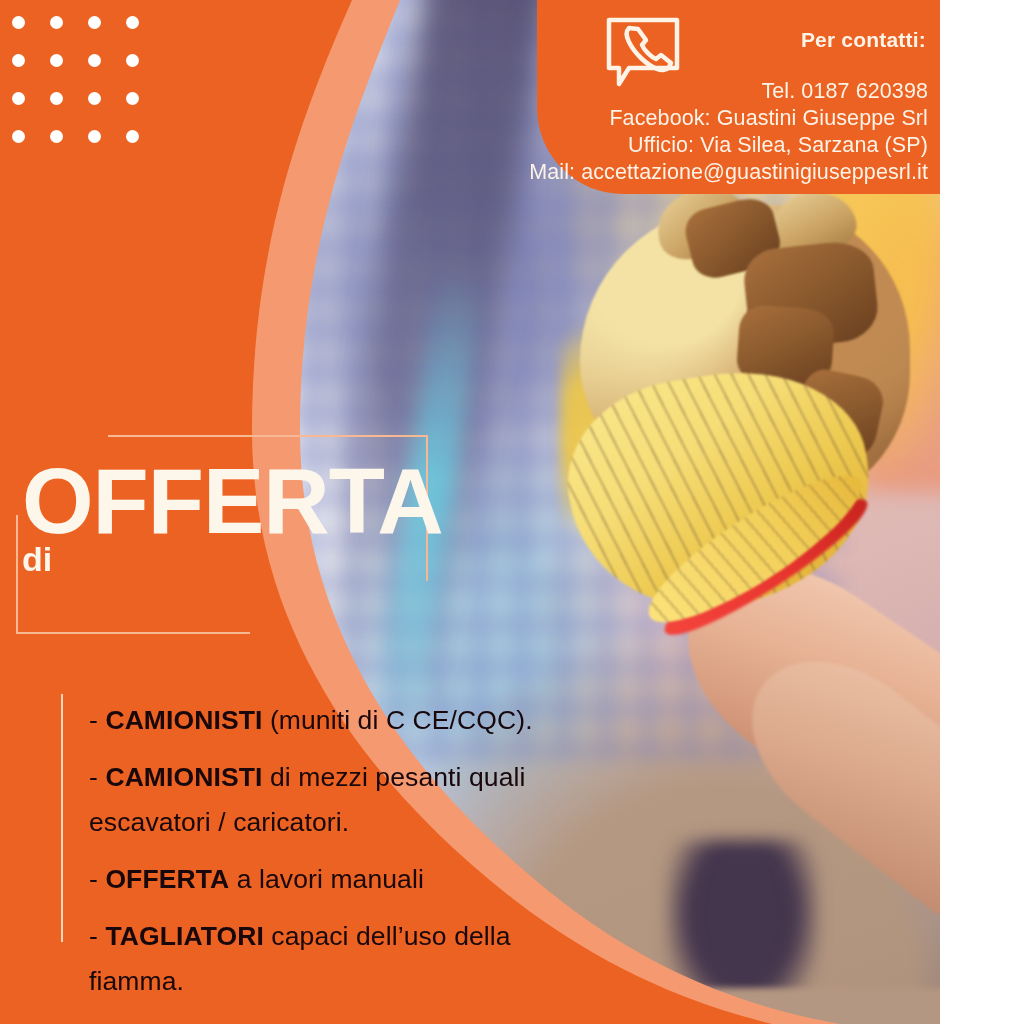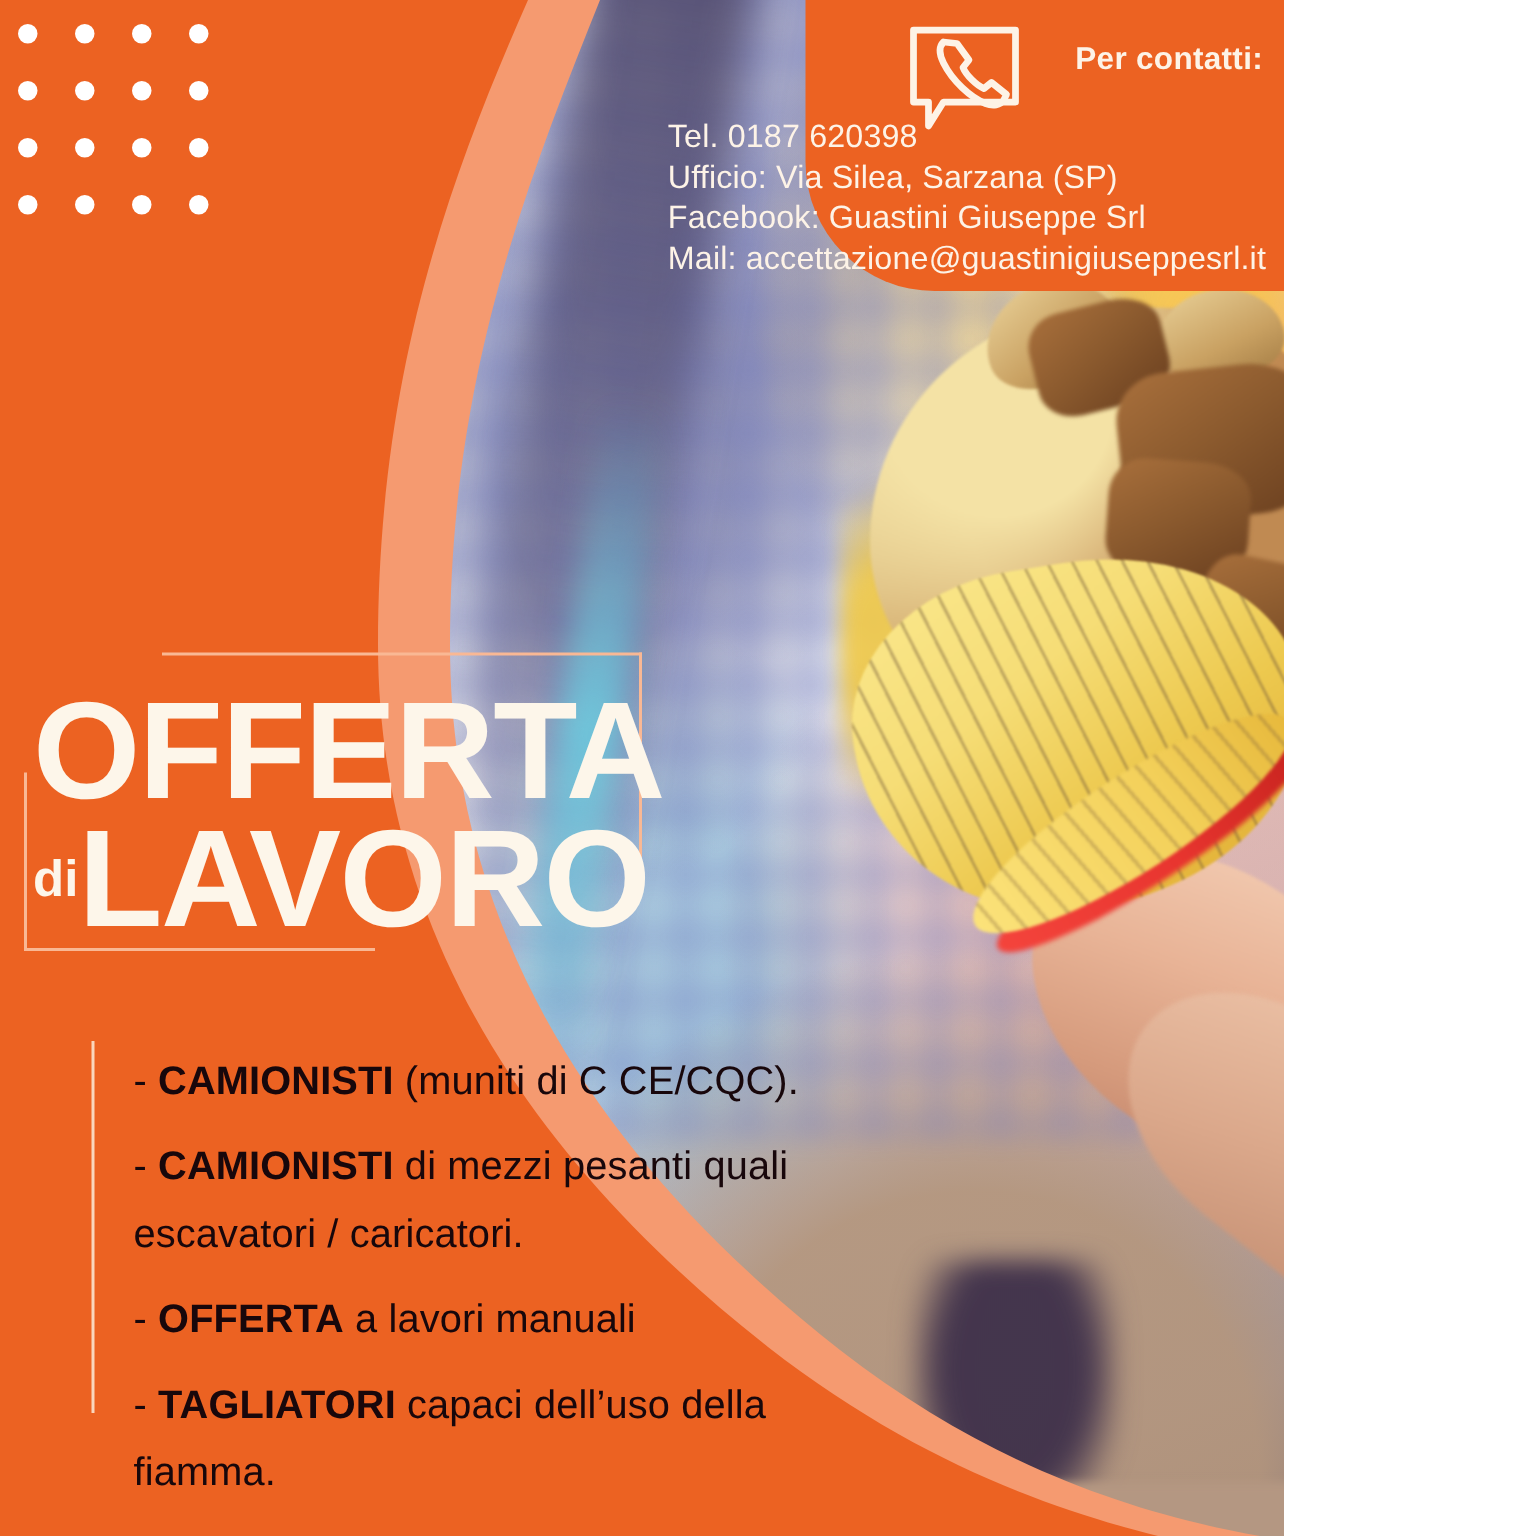--- a/index.html
+++ b/index.html
@@ -6,21 +6,21 @@
     margin: 0;
     padding: 0;
     background: #ffffff;
   }
   body {
     font-family: "Liberation Sans", sans-serif;
   }
 
   #poster {
     position: relative;
-    width: 856px;
+    width: 940px;
     height: 1024px;
     overflow: hidden;
     background: #c2410c;
     text-decoration: underline;
   }
 
   
   .photo-layer {
     position: absolute;
     inset: 0;
@@ -242,21 +242,21 @@
     color: #fdf3e7;
     font-size: 21px;
     font-weight: 700;
     letter-spacing: .2px;
     text-align: right;
   }
   .contact-lines {
     position: absolute;
     right: 12px;
     top: 78px;
-    text-align: left;
+    text-align: right;
     color: #fdf3e7;
     font-size: 21.5px;
     line-height: 27px;
     letter-spacing: .1px;
   }
   .contact-lines div { white-space: nowrap; }
 
   
   .dot-grid {
     position: absolute;
@@ -419,22 +419,22 @@
     <path class="stroke" d="M10,8 H78 V56 H30 L20,72 V56 H10 Z"></path>
     <path class="stroke" d="M30,16 C27,19 27,24 30,30 C36,42 48,53 58,57
                             C63,59 68,58 70,55 L72,51 L62,43 L57,47
                             C52,45 45,38 43,33 L47,28 L39,17 Z"></path>
   </svg>
 
   <div class="contact-head">Per contatti:</div>
 
   <div class="contact-lines">
     <div>Tel. 0187 620398</div>
+    <div>Facebook: Guastini Giuseppe Srl</div>
     <div>Ufficio: Via Silea, Sarzana (SP)</div>
-    <div>Facebook: Guastini Giuseppe Srl</div>
     <div>Mail: accettazione@guastinigiuseppesrl.it</div>
   </div>
 
   <div class="dot-grid">
     <div class="dot"></div>
     <div class="dot"></div>
     <div class="dot"></div>
     <div class="dot"></div>
     <div class="dot"></div>
     <div class="dot"></div>
@@ -454,21 +454,20 @@
     <div class="tf-top"></div>
     <div class="tf-right"></div>
     <div class="tf-left"></div>
     <div class="tf-bottom"></div>
   </div>
 
   <div class="title-wrap">
     <div class="title-line1">OFFERTA</div>
     <div class="title-line2">
       <span class="title-di">di</span>
-      <span class="title-lavoro">LAVORO</span>
     </div>
   </div>
 
   <div class="list-rule"></div>
 
   <div class="job-list">
     <p>
       <span>- </span><b>CAMIONISTI</b><span> (muniti di C CE/CQC).</span>
     </p>
     <p>

